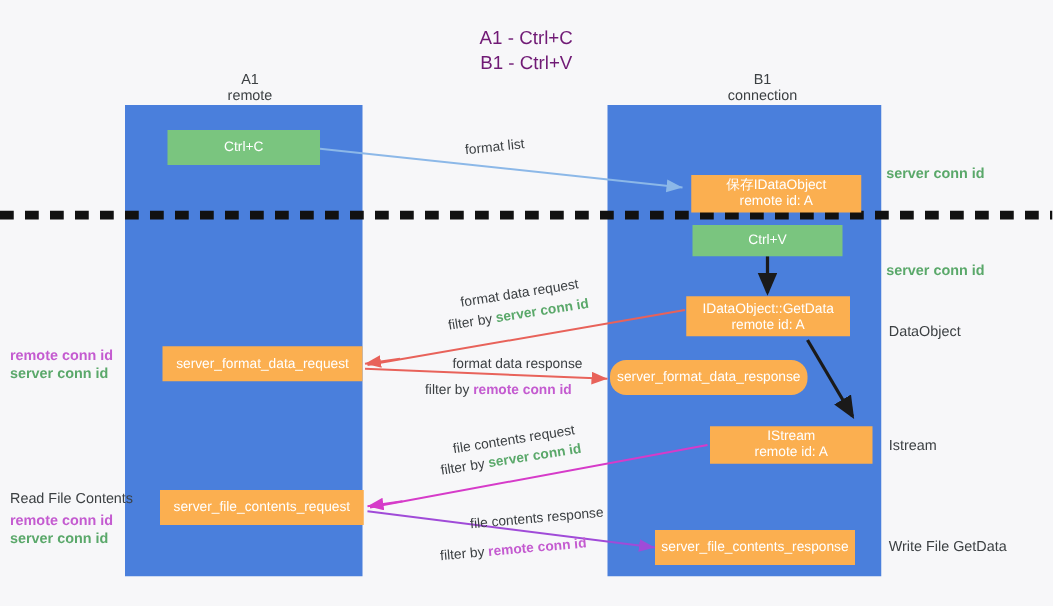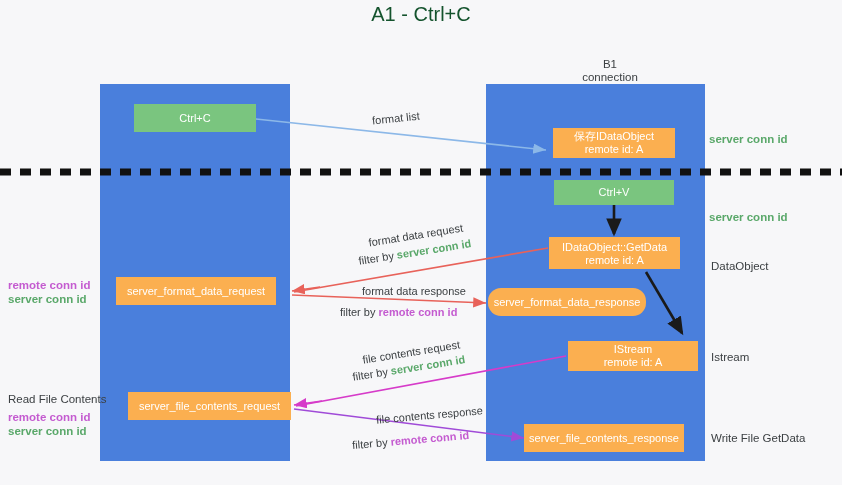--- a/index.html
+++ b/index.html
@@ -18,26 +18,26 @@
   #canvas {
     position: absolute;
     left: 0; top: 0;
     width: 842px;
     height: 485px;
   }
   .abs { position: absolute; }
 
   
   .title-block {
-    left: 0; top: 4px;
+    left: 0; top: 21px;
     width: 842px;
     text-align: center;
-    font-size: 20px;
+    font-size: 15px;
     line-height: 20px;
-    color: #14532d;
+    color: #701a75;
   }
 
   
   .col-head {
     text-align: center;
     font-size: 11.5px;
     line-height: 13px;
     color: #3c4043;
   }
   .col-head .sub { display: block; }
@@ -91,22 +91,27 @@
     pointer-events: none;
   }
 </style>
 </head>
 <body>
 
 <div id="canvas">
 
   <div class="abs title-block">
     <div>A1 - Ctrl+C</div>
-  </div>
-
+    <div>B1 - Ctrl+V</div>
+  </div>
+
+  <div class="abs col-head" style="left:130px; top:58px; width:140px;">
+    <span>A1</span>
+    <span class="sub">remote</span>
+  </div>
   <div class="abs col-head" style="left:540px; top:58px; width:140px;">
     <span>B1</span>
     <span class="sub">connection</span>
   </div>
 
   <div class="abs lane" style="left:100px; top:84px; width:190px; height:377px;"></div>
   <div class="abs lane" style="left:486px; top:84px; width:219px; height:377px;"></div>
 
   <svg class="overlay" viewBox="0 0 842 485">
     <defs>
@@ -144,29 +149,29 @@
     <line x1="296" y1="406" x2="566" y2="356" stroke="#d63bc9" stroke-width="1.6"></line>
     <line x1="322" y1="401" x2="294" y2="405" stroke="#d63bc9" stroke-width="1.6" marker-end="url(#ah-magenta)"></line>
 
     <line x1="294" y1="409" x2="524" y2="438" stroke="#a04bd8" stroke-width="1.6" marker-end="url(#ah-purple)"></line>
   </svg>
 
   <div class="abs box green" style="left:134px; top:104px; width:122px; height:28px;">
     <span>Ctrl+C</span>
   </div>
 
-  <div class="abs box orange" style="left:116px; top:277px; width:160px; height:28px;">
+  <div class="abs box orange" style="left:130px; top:277px; width:160px; height:28px;">
     <span>server_format_data_request</span>
   </div>
 
   <div class="abs box orange" style="left:128px; top:392px; width:163px; height:28px;">
     <span>server_file_contents_request</span>
   </div>
 
-  <div class="abs box orange" style="left:553px; top:128px; width:122px; height:30px;">
+  <div class="abs box orange" style="left:553px; top:140px; width:136px; height:30px;">
     <span>保存IDataObject</span>
     <span class="l2">remote id: A</span>
   </div>
 
   <div class="abs box green" style="left:554px; top:180px; width:120px; height:25px;">
     <span>Ctrl+V</span>
   </div>
 
   <div class="abs box orange" style="left:549px; top:237px; width:131px; height:32px;justify-content:flex-end;">
     <span>IDataObject::GetData</span>

